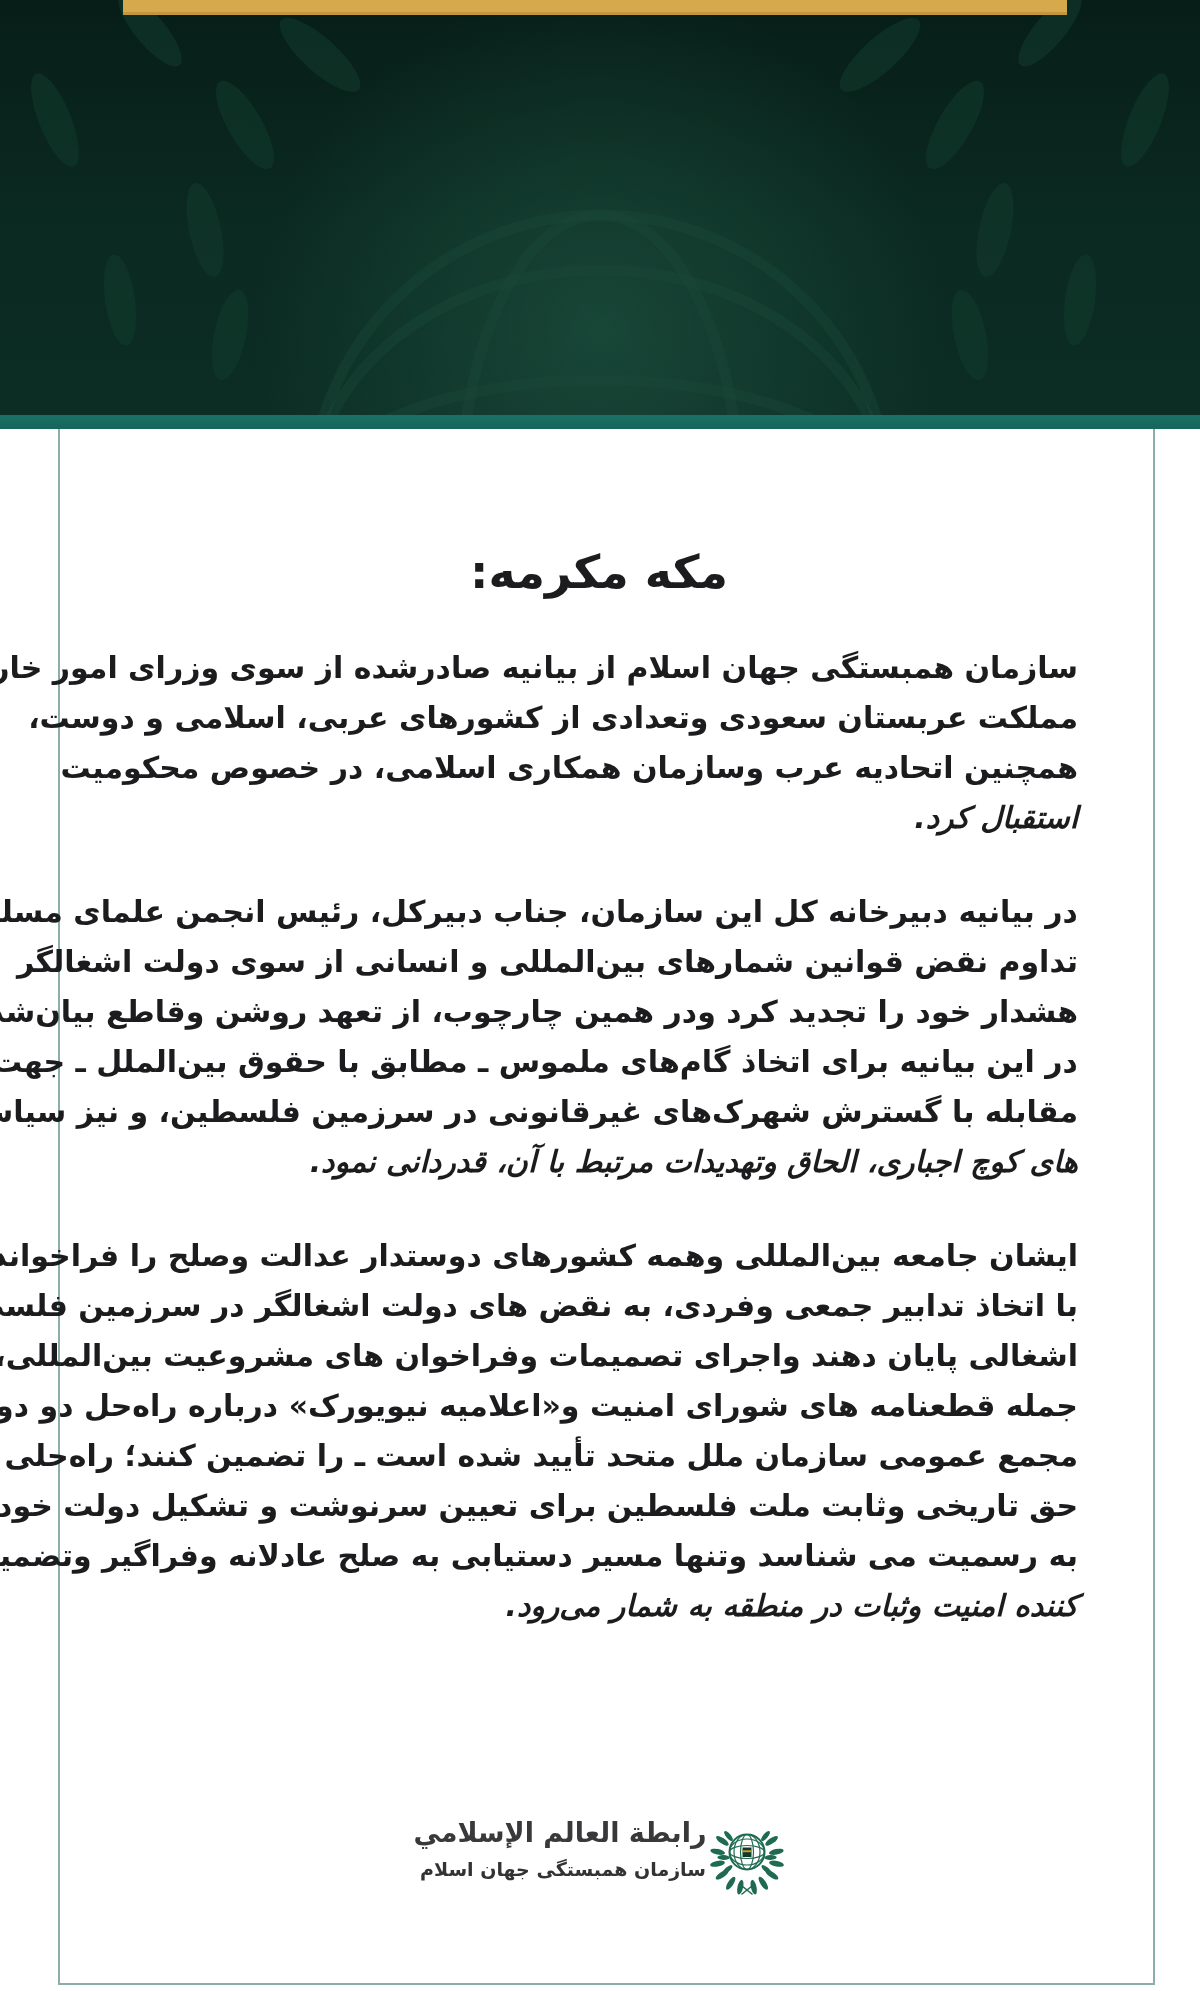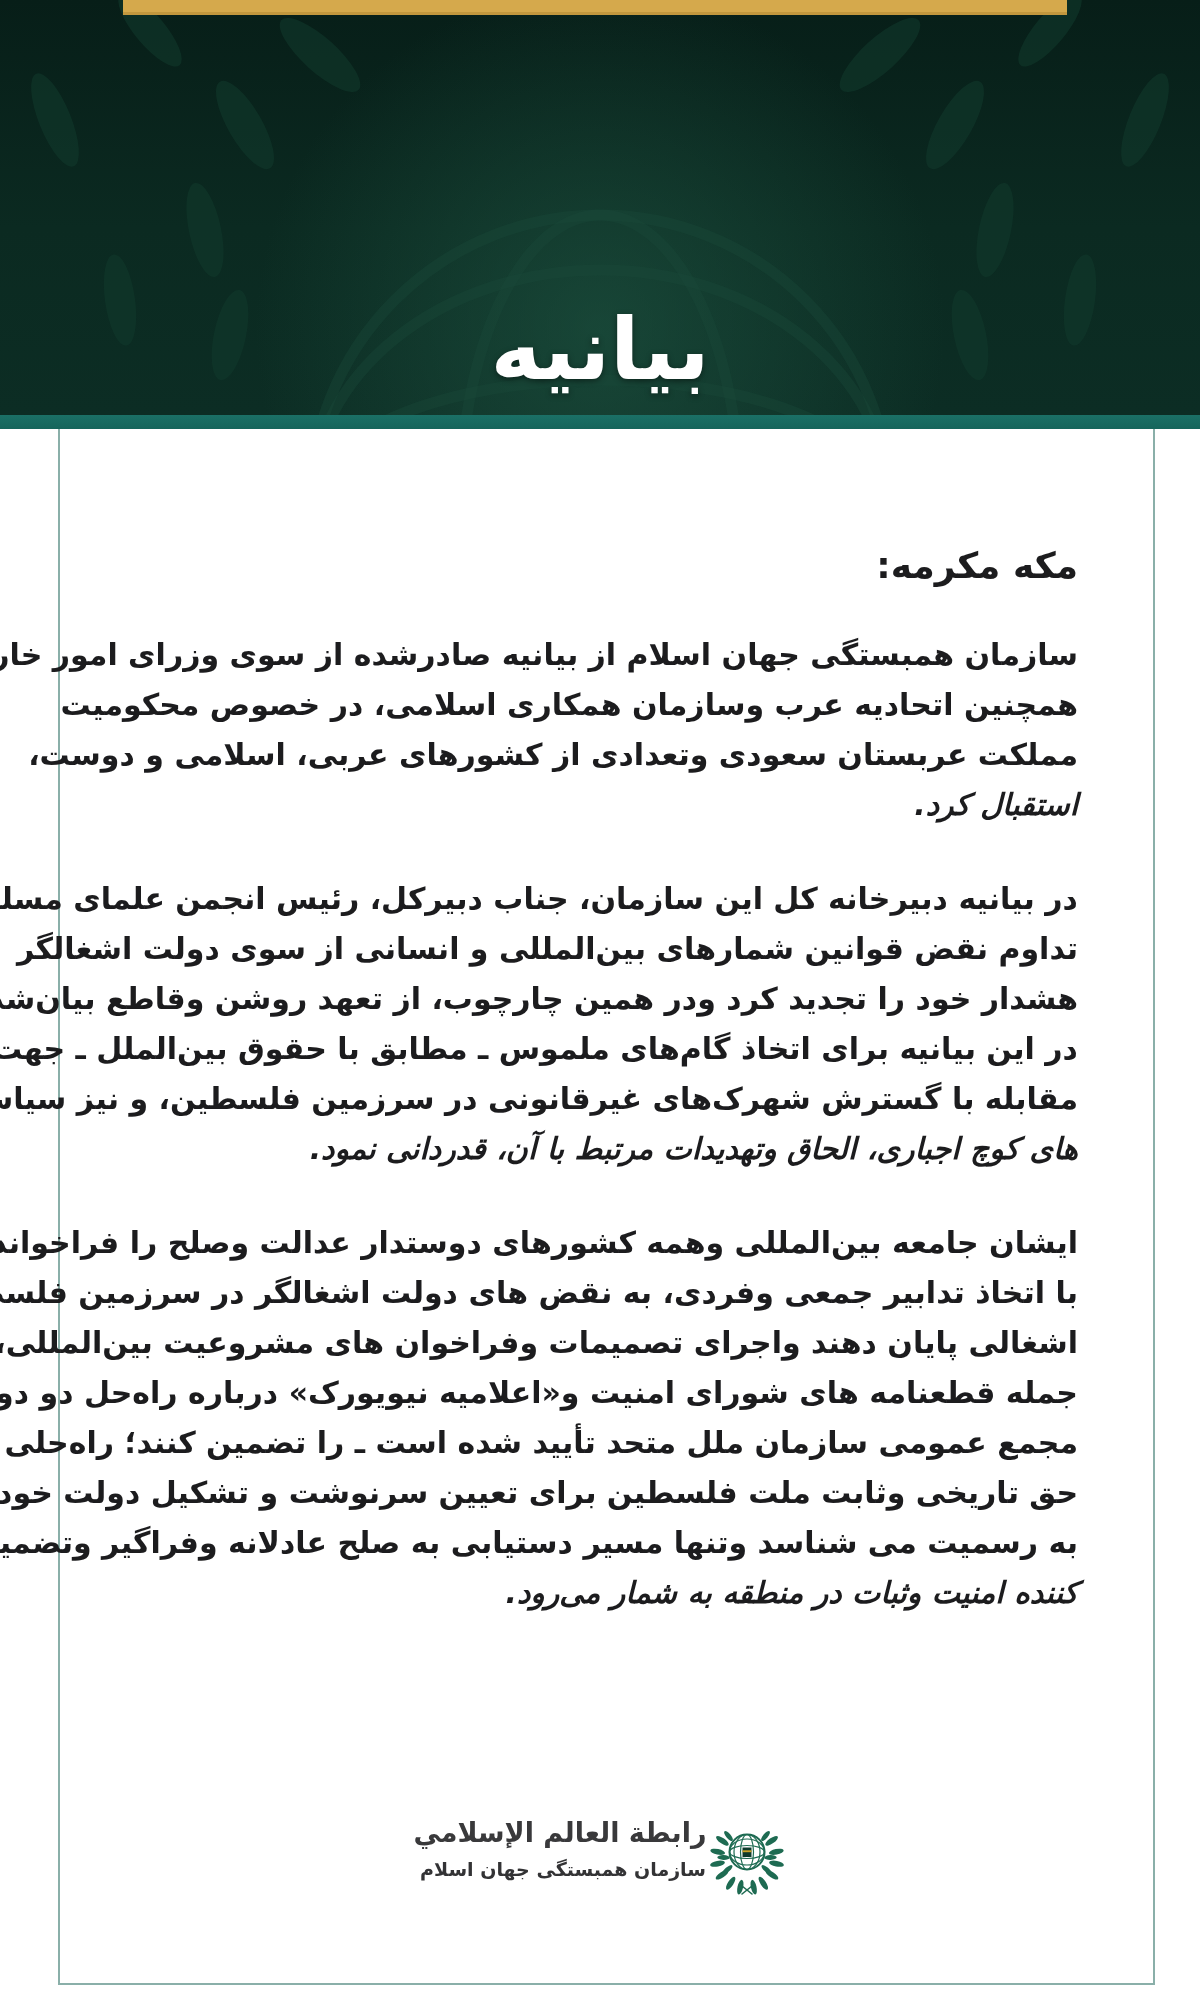--- a/index.html
+++ b/index.html
@@ -38,21 +38,21 @@
     position:absolute;top:429px;left:58px;width:1097px;height:1556px;
     border-left:2px solid #8aafa9;border-right:2px solid #8aafa9;border-bottom:2px solid #8aafa9;
     box-sizing:border-box;
   }
   
   .content{
     position:absolute;top:429px;right:122px;width:958px;
     color:#1c1c1e;direction:rtl;
   }
   .salutation{
-    margin-top:116px;font-size:36px;font-weight:bold;text-align:right;
+    margin-top:116px;font-size:46px;font-weight:bold;text-align:center;
   }
   .para{margin-top:44px;font-size:30px;font-weight:bold;}
   .para .line{
     line-height:50px;height:50px;white-space:nowrap;
     text-align:justify;text-align-last:justify;
   }
   .para .line.last{text-align:right;text-align-last:right;font-style:italic;}
   
   .logo{
     position:absolute;top:1812px;left:0;width:100%;
@@ -94,34 +94,33 @@
       <ellipse cx="880" cy="55" rx="17" ry="52" transform="rotate(48 880 55)"></ellipse>
       <ellipse cx="955" cy="125" rx="17" ry="50" transform="rotate(30 955 125)"></ellipse>
       <ellipse cx="995" cy="230" rx="16" ry="48" transform="rotate(12 995 230)"></ellipse>
       <ellipse cx="970" cy="335" rx="16" ry="46" transform="rotate(-12 970 335)"></ellipse>
       <ellipse cx="1080" cy="300" rx="15" ry="46" transform="rotate(8 1080 300)"></ellipse>
       <ellipse cx="1145" cy="120" rx="16" ry="50" transform="rotate(22 1145 120)"></ellipse>
       <ellipse cx="1050" cy="30" rx="15" ry="46" transform="rotate(40 1050 30)"></ellipse>
     </g>
   </svg>
   <div class="gold-bar"></div>
-  <div class="page-title">بیانیه</div>
 </div>
 
 <div class="teal-strip"></div>
 
 <div class="frame"></div>
 
 <div class="content">
   <div class="salutation">مکه مکرمه:</div>
   <div id="paragraphs">
       <div class="para">
         <div class="line">سازمان همبستگی جهان اسلام از بیانیه صادرشده از سوی وزرای امور خارجه</div>
+        <div class="line">مملکت عربستان سعودی وتعدادی از کشورهای عربی، اسلامی و دوست،</div>
         <div class="line">همچنین اتحادیه عرب وسازمان همکاری اسلامی، در خصوص محکومیت</div>
-        <div class="line">مملکت عربستان سعودی وتعدادی از کشورهای عربی، اسلامی و دوست،</div>
         <div class="line last">استقبال کرد.</div>
       </div>
       <div class="para">
         <div class="line">در بیانیه دبیرخانه کل این سازمان، جناب دبیرکل، رئیس انجمن علمای مسلمان،</div>
         <div class="line">تداوم نقض قوانین شمار‌های بین‌المللی و انسانی از سوی دولت اشغالگر</div>
         <div class="line">هشدار خود را تجدید کرد ودر همین چارچوب، از تعهد روشن وقاطع بیان‌شده</div>
         <div class="line">در این بیانیه برای اتخاذ گام‌های ملموس ـ مطابق با حقوق بین‌الملل ـ جهت</div>
         <div class="line">مقابله با گسترش شهرک‌های غیرقانونی در سرزمین فلسطین، و نیز سیاست</div>
         <div class="line last">های کوچ اجباری، الحاق وتهدیدات مرتبط با آن، قدردانی نمود.</div>
       </div>

